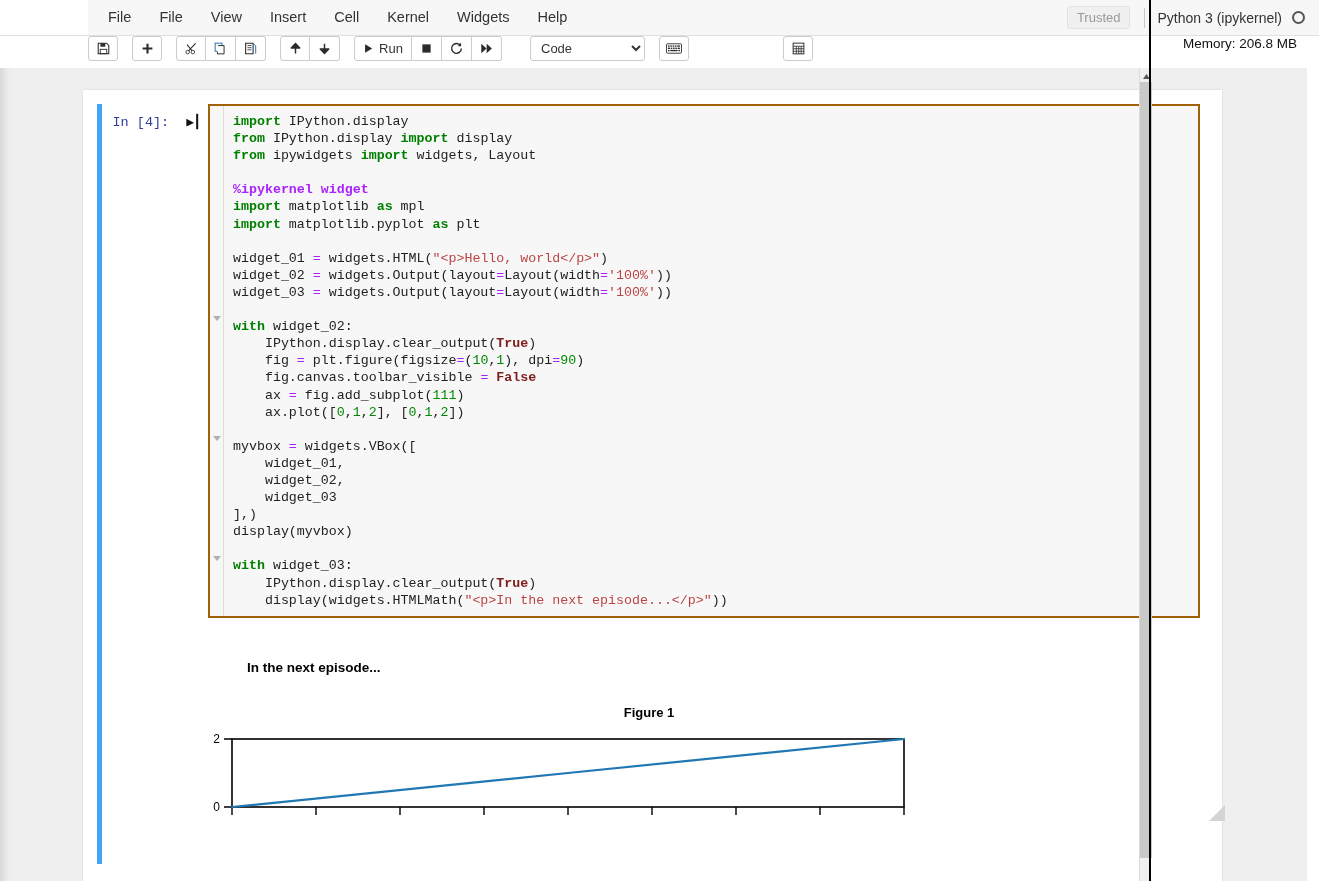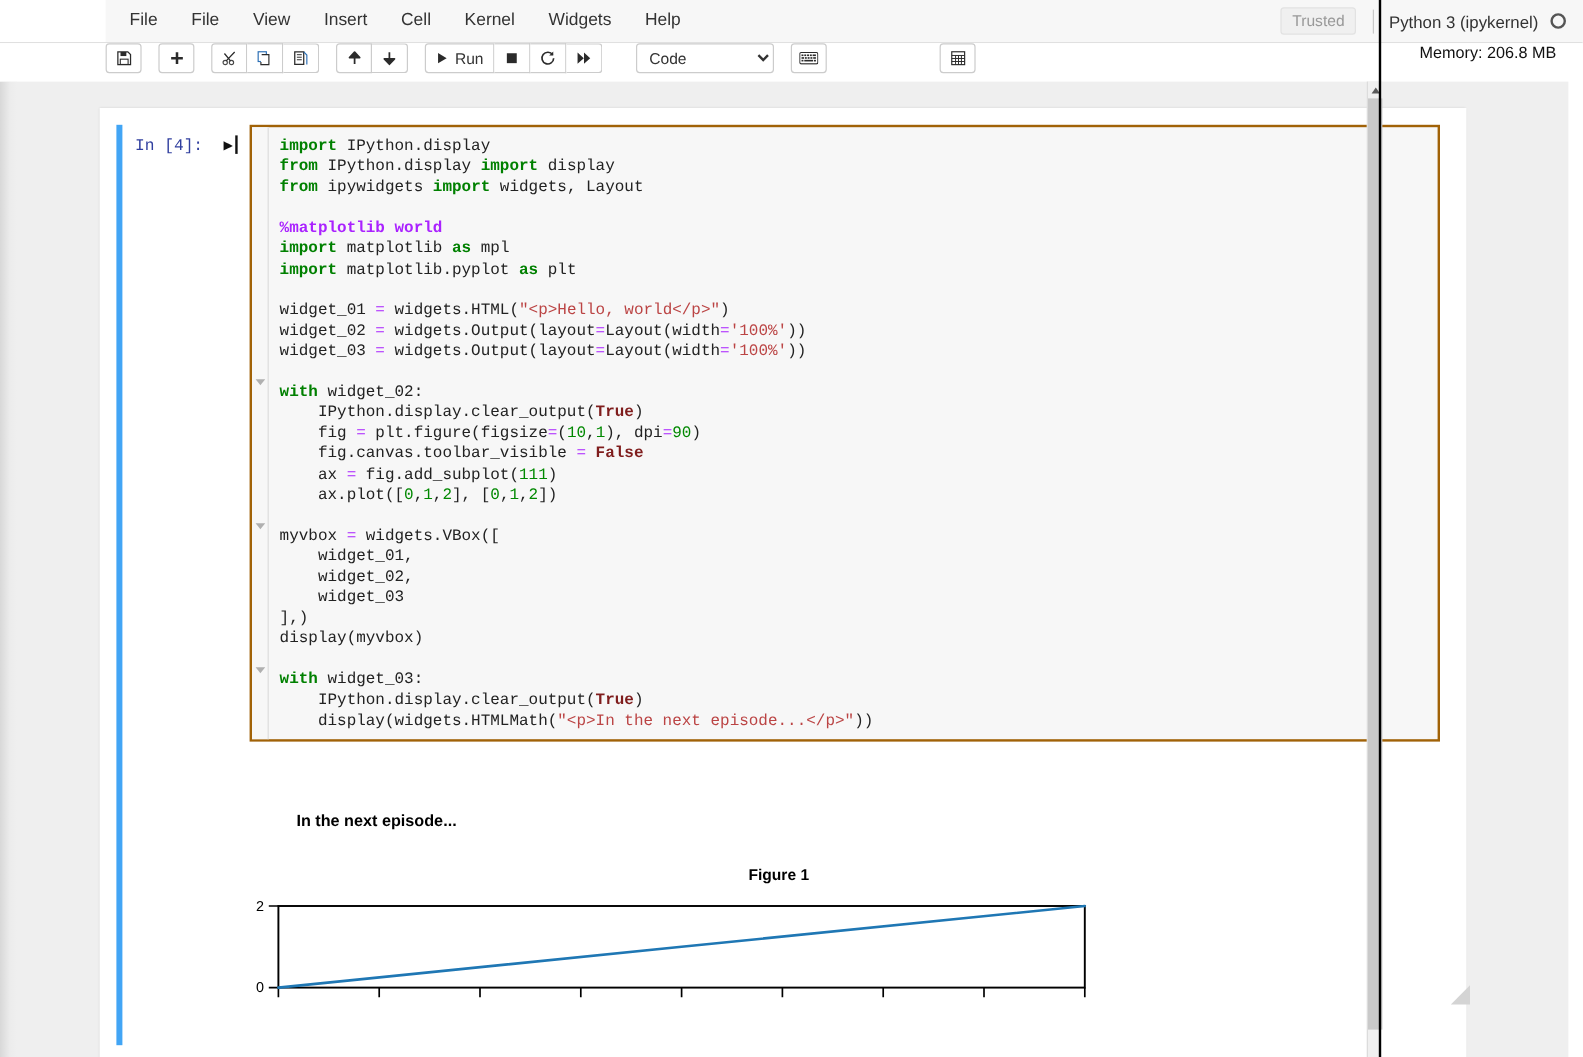--- a/index.html
+++ b/index.html
@@ -246,21 +246,21 @@
     font-size: 13.5px;
     color: #000000;
     font-weight: bold;
     padding-left: 6px;
   }
   .out-html-2 {
     font-size: 13.5px;
     color: #000000;
     font-weight: bold;
     padding-left: 39px;
-    margin-top: 40px;
+    margin-top: 24px;
   }
 
   
   .figure-wrap {
     position: relative;
     margin-top: 30px;
     width: 100%;
     height: 150px;
   }
   .figure-title {
@@ -521,21 +521,21 @@
             <div class="editor">
               <div class="gutter">
                 <div class="fold" style="top:208px"></div>
                 <div class="fold" style="top:328px"></div>
                 <div class="fold" style="top:448px"></div>
               </div>
               <div class="code"><span class="kw">import</span> IPython.display
 <span class="kw">from</span> IPython.display <span class="kw">import</span> display
 <span class="kw">from</span> ipywidgets <span class="kw">import</span> widgets, Layout
 
-<span class="magic">%matplotlib world</span>
+<span class="magic">%ipykernel widget</span>
 <span class="kw">import</span> matplotlib <span class="kw">as</span> mpl
 <span class="kw">import</span> matplotlib.pyplot <span class="kw">as</span> plt
 
 widget_01 <span class="op">=</span> widgets.HTML(<span class="str">"&lt;p&gt;Hello, world&lt;/p&gt;"</span>)
 widget_02 <span class="op">=</span> widgets.Output(layout<span class="op">=</span>Layout(width<span class="op">=</span><span class="str">'100%'</span>))
 widget_03 <span class="op">=</span> widgets.Output(layout<span class="op">=</span>Layout(width<span class="op">=</span><span class="str">'100%'</span>))
 
 <span class="kw">with</span> widget_02:
     IPython.display.clear_output(<span class="bi">True</span>)
     fig <span class="op">=</span> plt.figure(figsize<span class="op">=</span>(<span class="num">10</span>,<span class="num">1</span>), dpi<span class="op">=</span><span class="num">90</span>)

